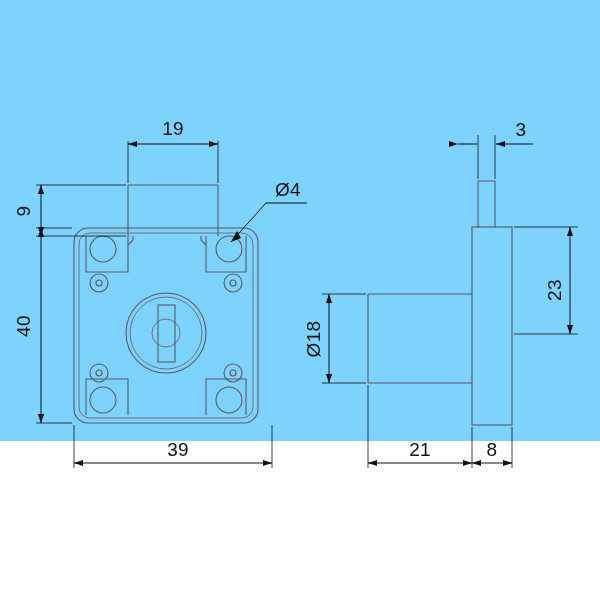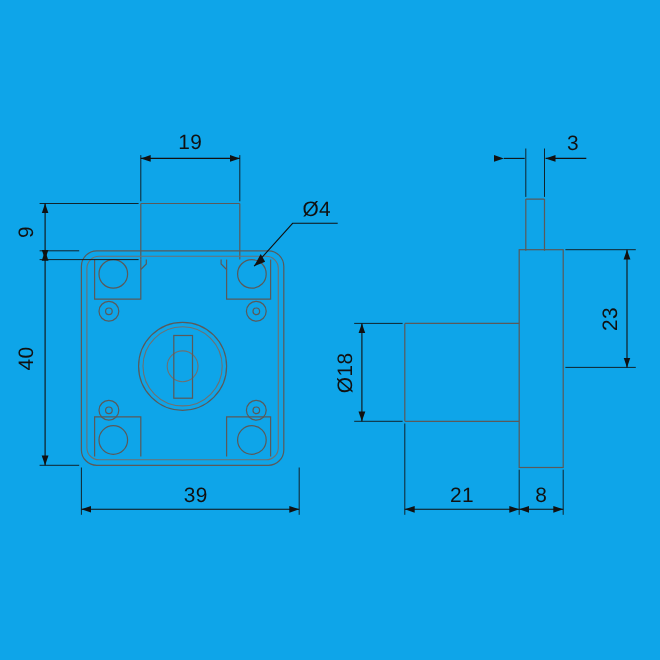--- a/index.html
+++ b/index.html
@@ -10,22 +10,22 @@
   }
   body {
     width: 600px;
     height: 600px;
     font-family: "Liberation Sans", sans-serif;
     overflow: hidden;
   }
   #drawing-root {
     position: relative;
     width: 600px;
-    height: 600px;
-    background: #0ea5e9;
+    height: 441px;
+    background: #7dd3fc;
   }
   svg#cad-svg {
     display: block;
     width: 600px;
     height: 600px;
   }
   .part-line {
     fill: none;
     stroke: #5a5a5a;
     stroke-width: 1.1;

